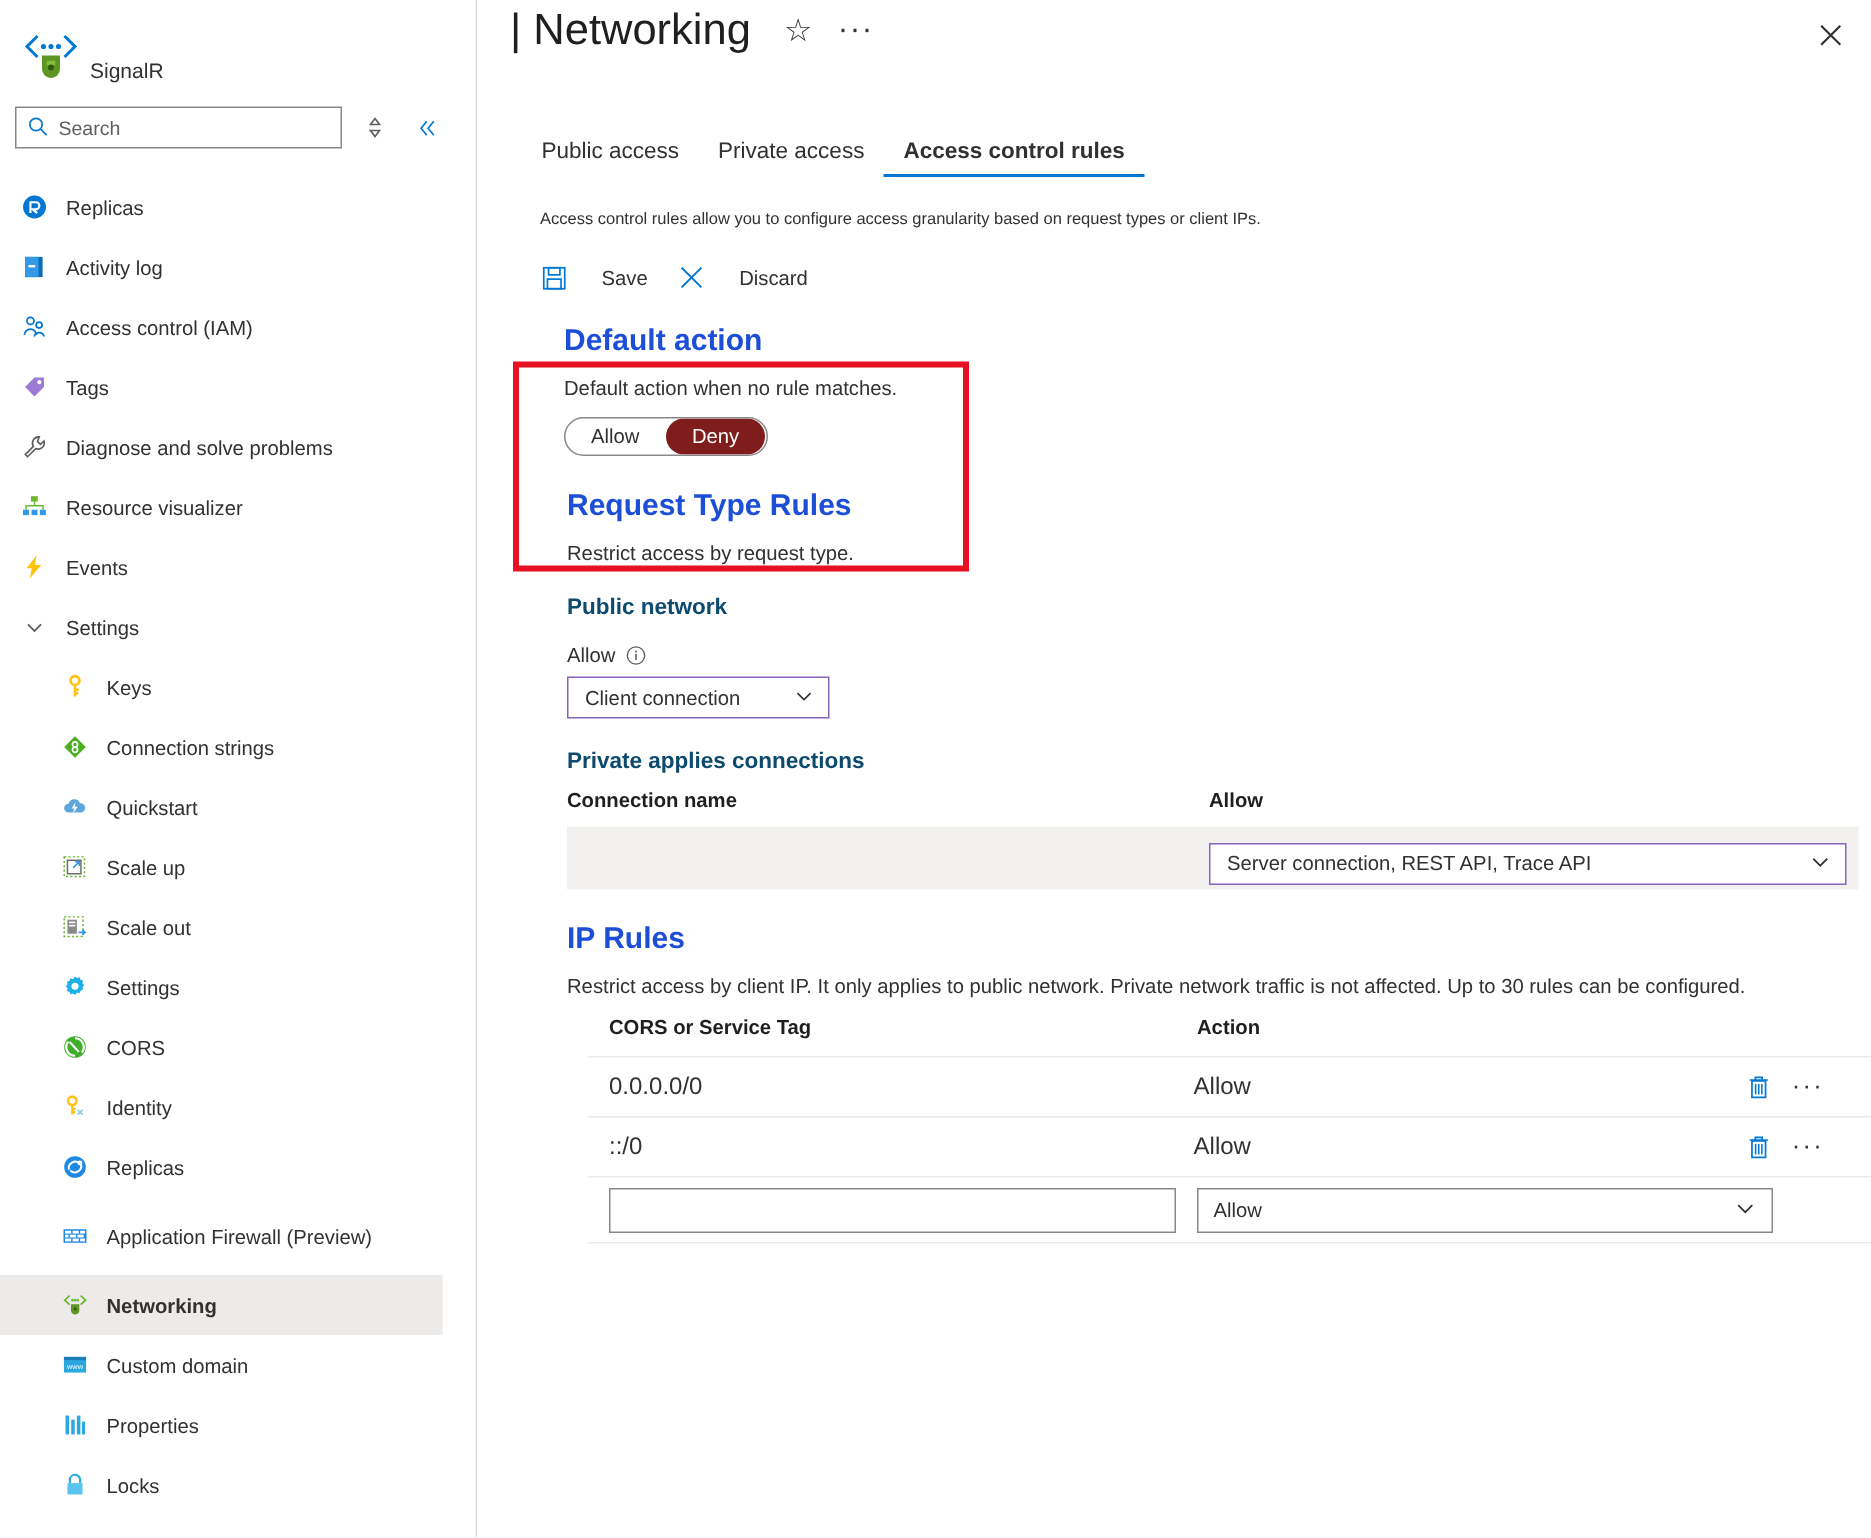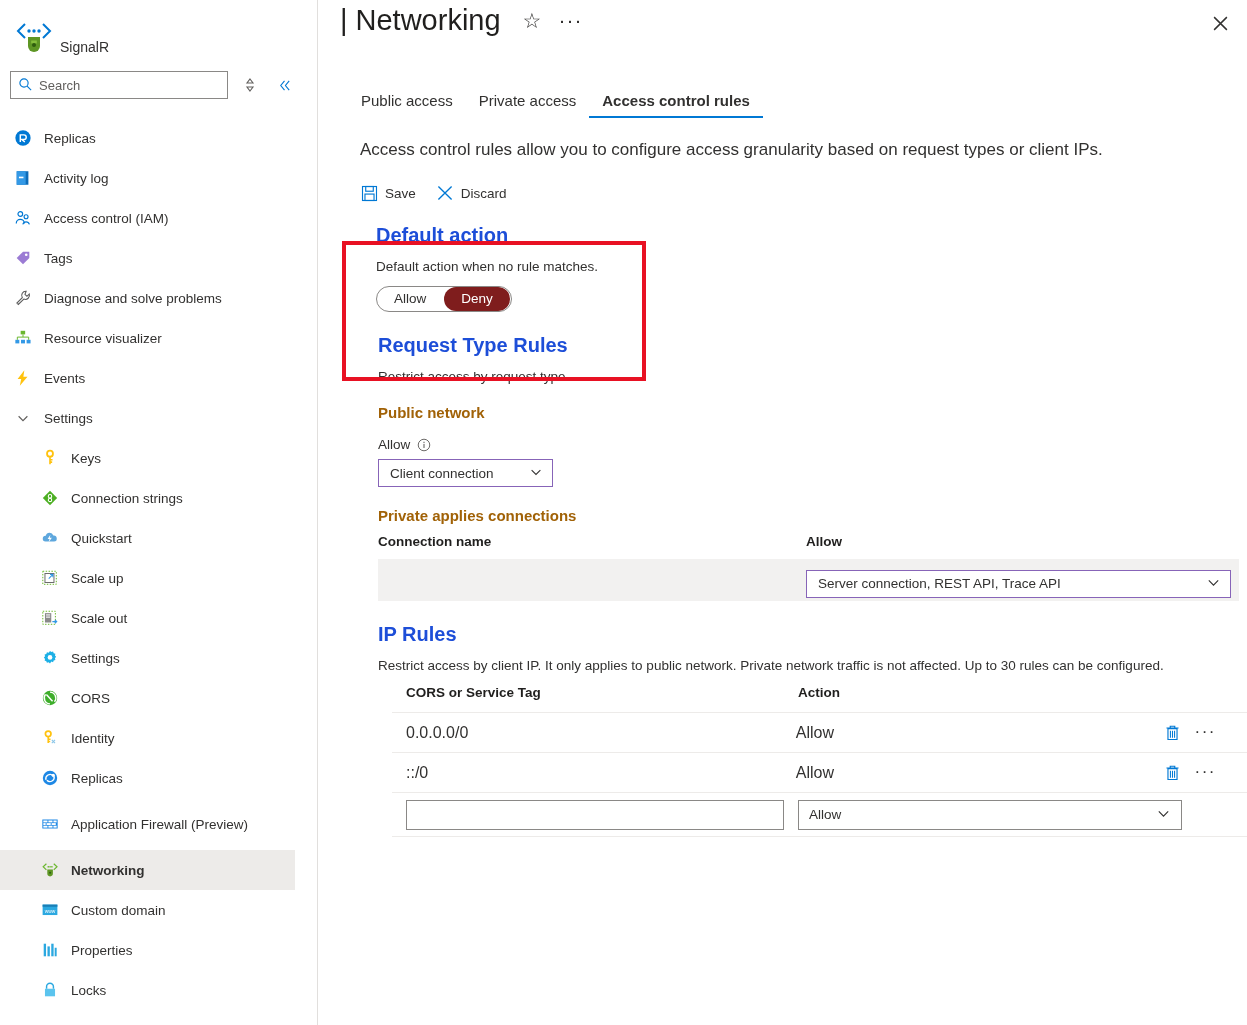--- a/index.html
+++ b/index.html
@@ -61,34 +61,34 @@
   .tabs { position:absolute; left:30px; top:92px; display:flex; gap: 0; }
   .tab {
     font-size:15px; color:#323130; padding: 0 13px 9px 13px; cursor:pointer; position:relative; white-space:nowrap;
   }
   .tab.active { font-weight:700; }
   .tab.active::after {
     content:""; position:absolute; left:0; right:0; bottom:0; height:2px; background:#0078d4;
   }
 
   .content { position:absolute; left:0; top:132px; right:0; bottom:0; padding-left:42px; }
-  .desc { font-size:17px; color:#323130; margin-top: 8px; }
+  .desc { font-size:11px; color:#323130; margin-top: 8px; }
 
   .cmdbar { display:flex; align-items:center; gap: 10px; margin-top: 24px; }
-  .cmd { display:flex; align-items:center; gap:7px; font-size:13.5px; color:#323130; cursor:pointer; padding-right:10px; }
+  .cmd { display:flex; align-items:center; gap:23px; font-size:13.5px; color:#323130; cursor:pointer; padding-right:10px; }
   .cmd .ci { width:18px; height:18px; display:flex; align-items:center; justify-content:center; }
 
   
   .redbox {
     position:absolute; left:342px; top:241px; width:304px; height:140px;
     border: 4px solid #e81123; pointer-events:none; z-index: 30;
   }
 
   .sec-h2 { font-size: 20px; font-weight:600; color:#1d4ed8; margin-top: 22px; }
-  .sec-h3 { font-size: 15px; font-weight:600; color:#a16207; margin-top: 20px; }
+  .sec-h3 { font-size: 15px; font-weight:600; color:#0c4a6e; margin-top: 20px; }
   .sec-p  { font-size: 13.5px; color:#323130; margin-top: 12px; }
 
   
   .toggle {
     display:inline-flex; align-items:center; border:1px solid #8a8886; border-radius: 14px;
     height: 26px; margin-top: 12px; background:#fff; padding: 0; overflow:hidden; cursor:pointer;
   }
   .toggle .opt { font-size:13.5px; padding: 0 17px; height:24px; line-height:24px; color:#323130; border-radius:13px; }
   .toggle .opt.on { background:#7f1d1d; color:#fff; margin: 0 1px; }
 

